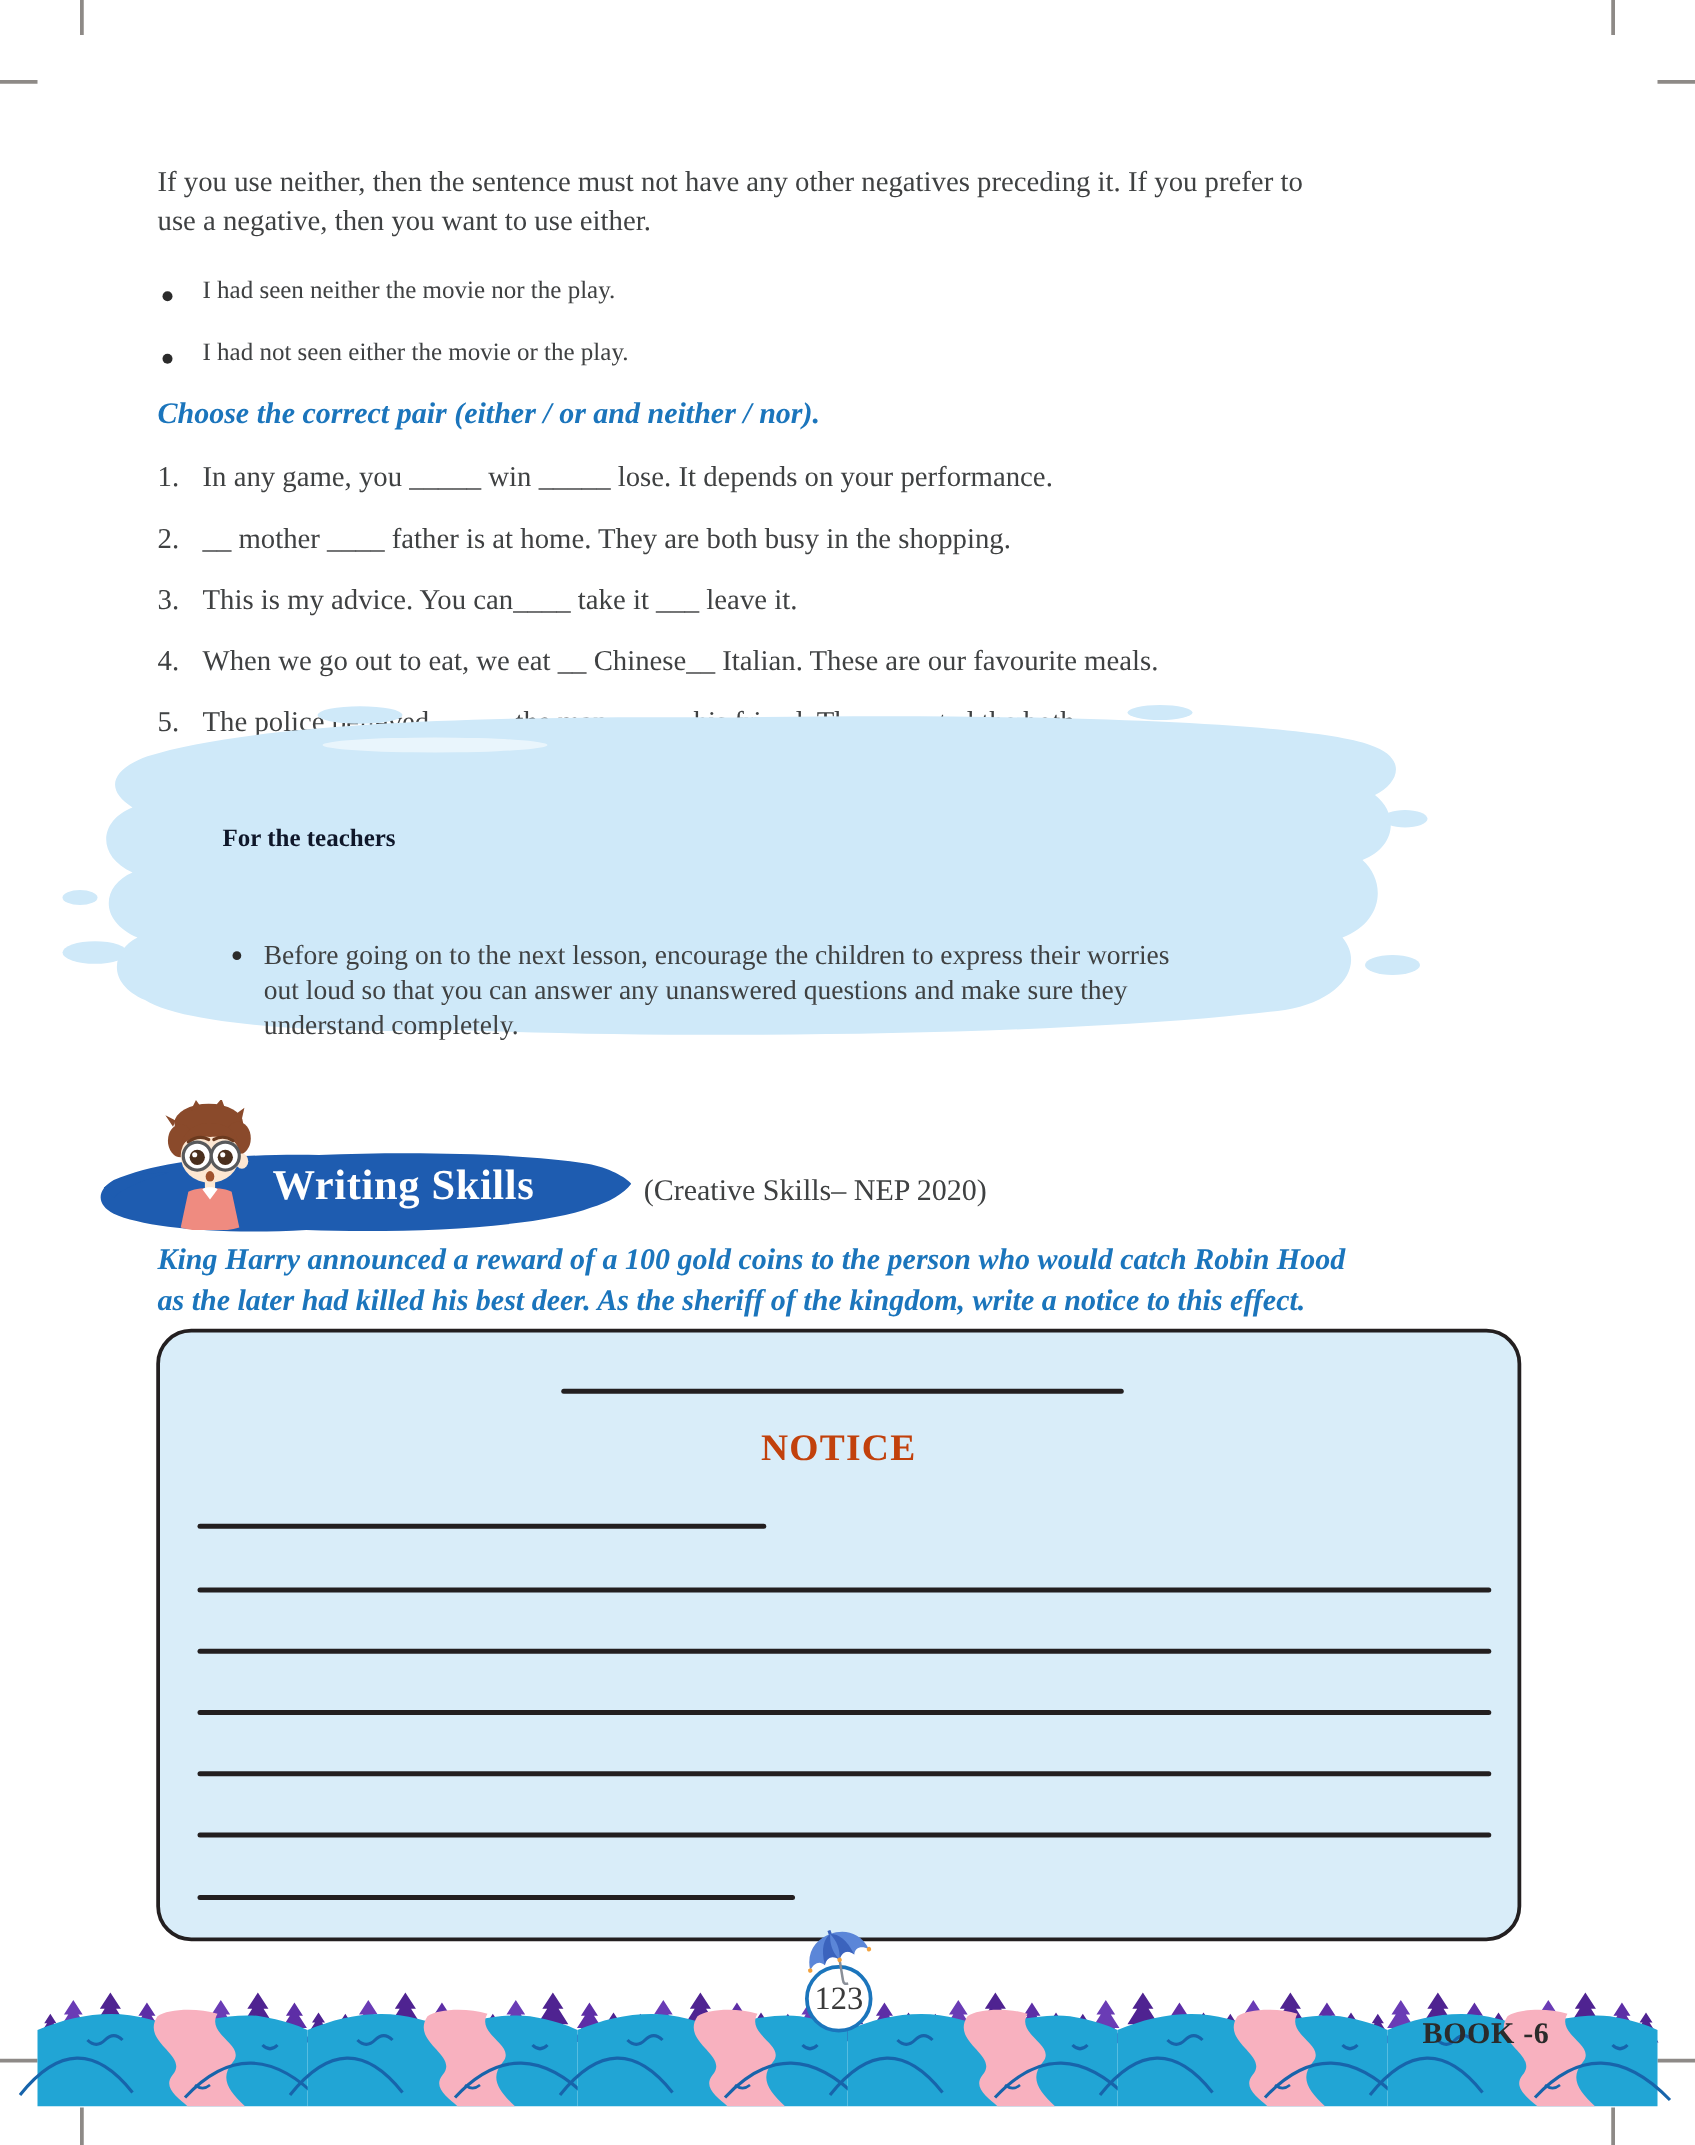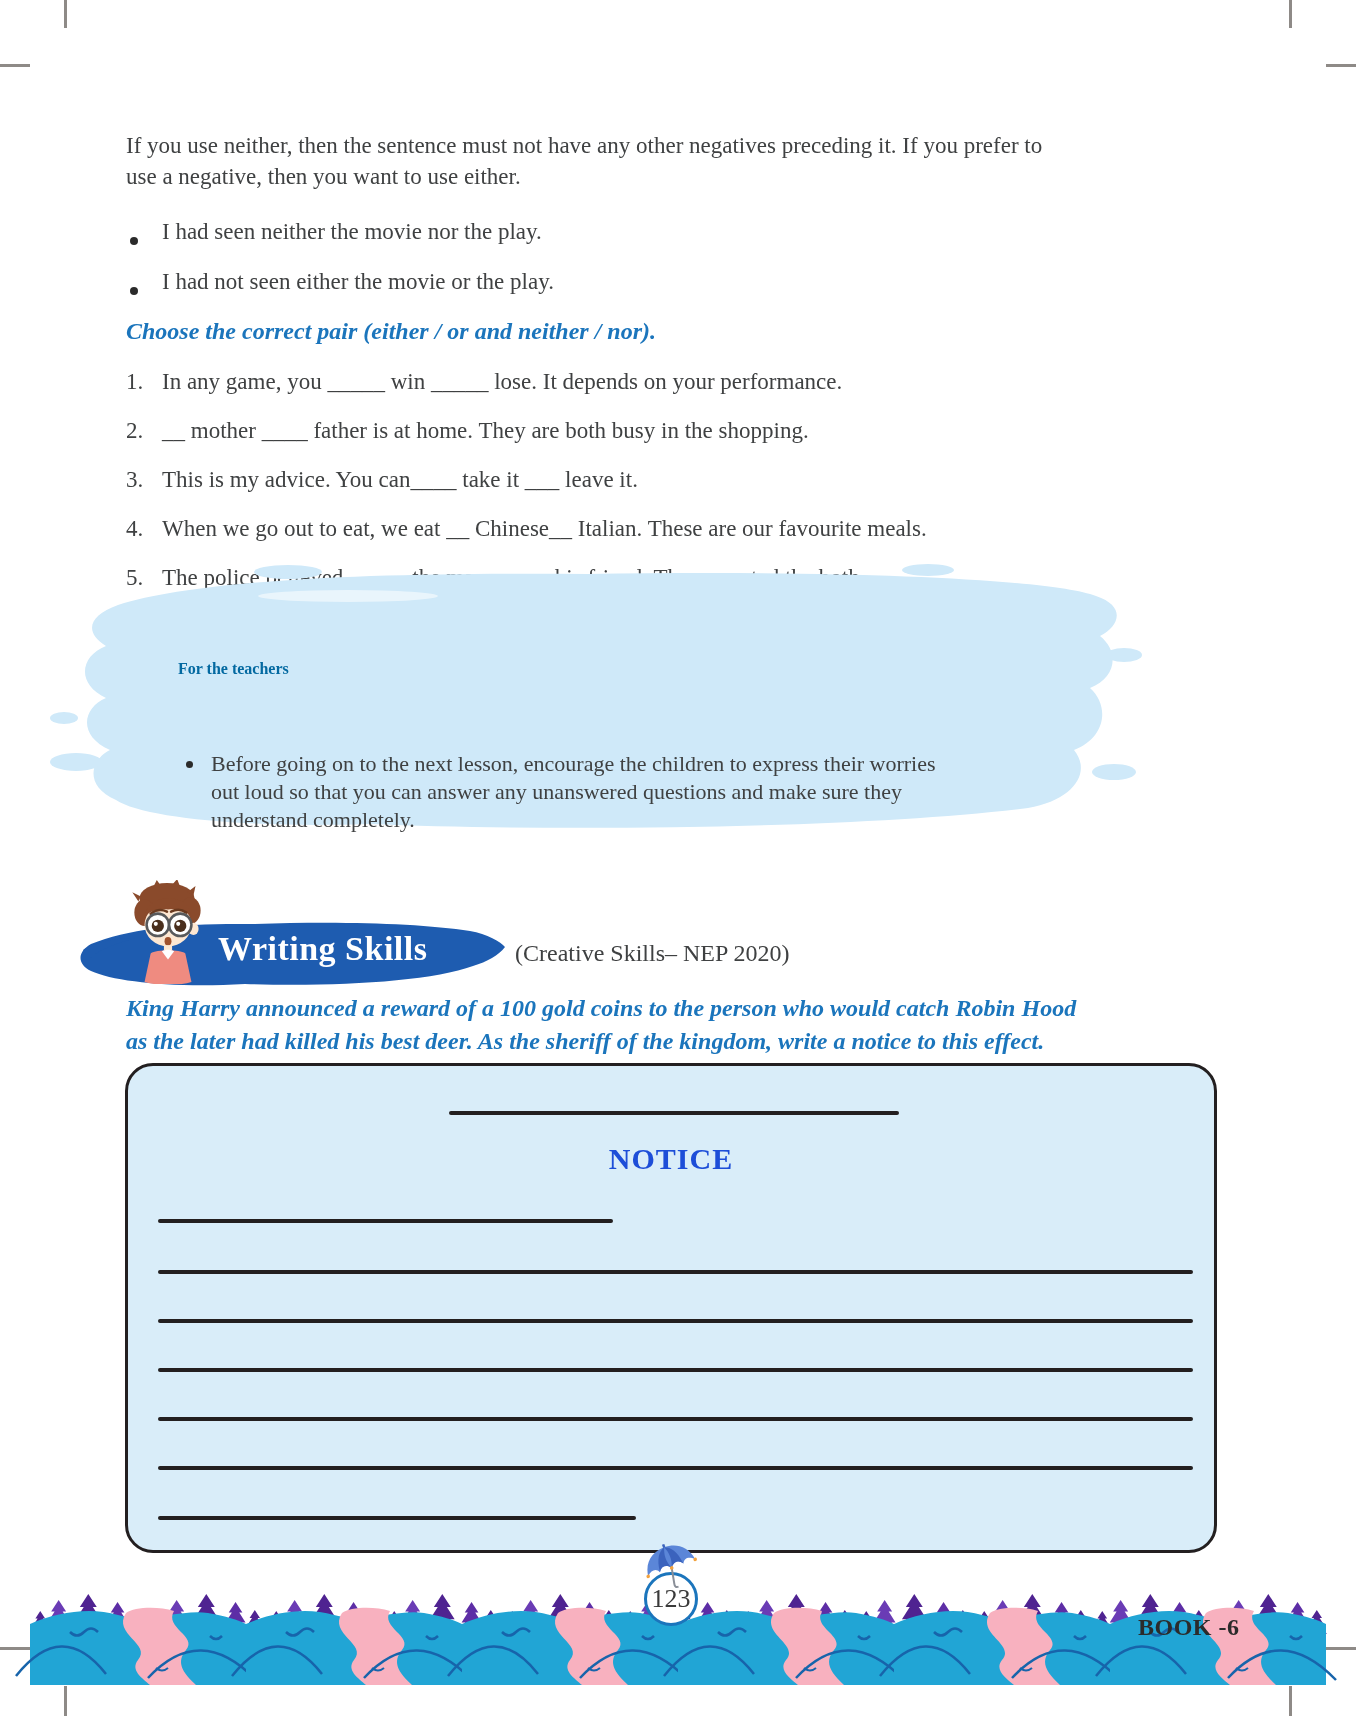--- a/index.html
+++ b/index.html
@@ -4,43 +4,43 @@
 <style>
   html,body{margin:0;padding:0;background:#ffffff;}
   .page{
     position:relative;width:1356px;height:1716px;background:#ffffff;
     font-family:Liberation Serif, serif;color:#3f4142;overflow:hidden;
   }
   
   .crop{position:absolute;background:#8e8a87;}
   
   .intro{position:absolute;left:126px;top:130px;width:1000px;font-size:23px;line-height:31px;white-space:pre-line;}
-  .ex-bullet{position:absolute;left:126px;width:1000px;display:flex;align-items:flex-end;font-size:23px;line-height:26px;}
+  .ex-bullet{position:absolute;left:126px;width:1000px;display:flex;align-items:center;font-size:20px;line-height:26px;}
   .ex-bullet .dot{width:8px;height:8px;border-radius:50%;background:#2b2b2b;margin:9px 24px 0 4px;flex:none;}
   .blue-head{position:absolute;left:126px;top:318px;width:1000px;font-size:24px;font-weight:bold;font-style:italic;color:#1b75bc;}
   .q-item{position:absolute;left:126px;width:1010px;display:flex;font-size:23px;line-height:27px;}
   .q-item .num{flex:none;width:36px;}
   
   .blob-svg{position:absolute;left:48px;top:560px;width:1100px;height:300px;}
-  .t-title{position:absolute;left:178px;top:660px;font-size:16px;font-weight:bold;color:#0369a1;}
+  .t-title{position:absolute;left:178px;top:660px;font-size:20px;font-weight:bold;color:#0f172a;}
   .t-bullet{position:absolute;left:186px;width:820px;display:flex;align-items:flex-start;font-size:22px;line-height:28px;color:#3f4142;}
   .t-bullet .dot{width:7px;height:7px;border-radius:50%;background:#2b2b2b;margin:11px 18px 0 0;flex:none;}
   .t-bullet .txt{white-space:pre-line;}
   
   .banner-svg{position:absolute;left:75px;top:916px;width:430px;height:76px;}
   .banner-label{position:absolute;left:218px;top:930px;font-size:34px;font-weight:bold;color:#ffffff;letter-spacing:.5px;}
   .banner-drip{position:absolute;left:350px;top:956px;width:10px;height:4px;background:#1e5cb0;transform:rotate(55deg);border-radius:2px;}
   .mascot-svg{position:absolute;left:126px;top:880px;width:84px;height:104px;}
   .subtitle{position:absolute;left:515px;top:940px;font-size:24px;color:#3f4142;}
   .prompt{position:absolute;left:126px;top:992px;width:1010px;font-size:24px;line-height:33px;font-weight:bold;font-style:italic;color:#1b75bc;white-space:pre-line;}
   
   .notice{position:absolute;left:125px;top:1063px;width:1092px;height:490px;background:#d9edf9;
     border:3px solid #231f20;border-radius:28px;box-sizing:border-box;}
   .rule{position:absolute;height:4px;background:#231f20;border-radius:2px;}
-  .notice-title{position:absolute;left:0;top:76px;width:100%;text-align:center;font-size:30px;font-weight:bold;color:#1d4ed8;letter-spacing:1px;}
+  .notice-title{position:absolute;left:0;top:76px;width:100%;text-align:center;font-size:30px;font-weight:bold;color:#c2410c;letter-spacing:1px;}
   
   .page-circle{position:absolute;left:644px;top:1572px;width:54px;height:54px;background:#ffffff;border:3px solid #1b75bc;
     border-radius:50%;box-sizing:border-box;display:flex;align-items:center;justify-content:center;
     font-size:26px;color:#3a3a3a;z-index:6;}
   .umbrella-svg{position:absolute;left:641px;top:1544px;width:60px;height:46px;z-index:7;}
   .book-label{position:absolute;left:1138px;top:1576px;font-size:24px;font-weight:bold;color:#2b2b2b;letter-spacing:.5px;z-index:6;margin-top:38px;}
   .footer-art{position:absolute;left:0;top:1592px;width:1356px;height:96px;z-index:5;}
 </style>
 </head>
 <body>

